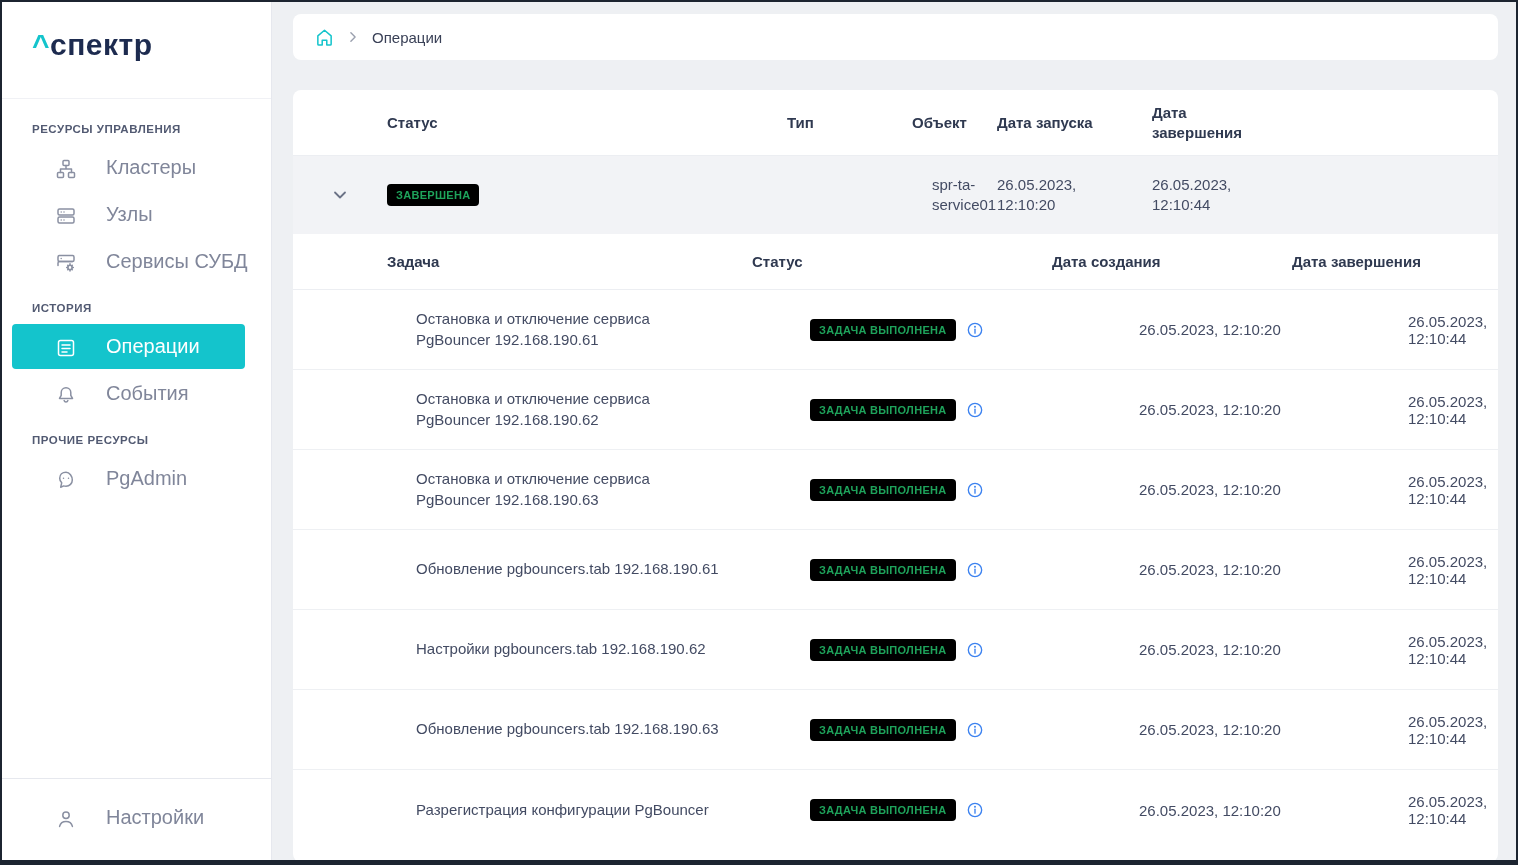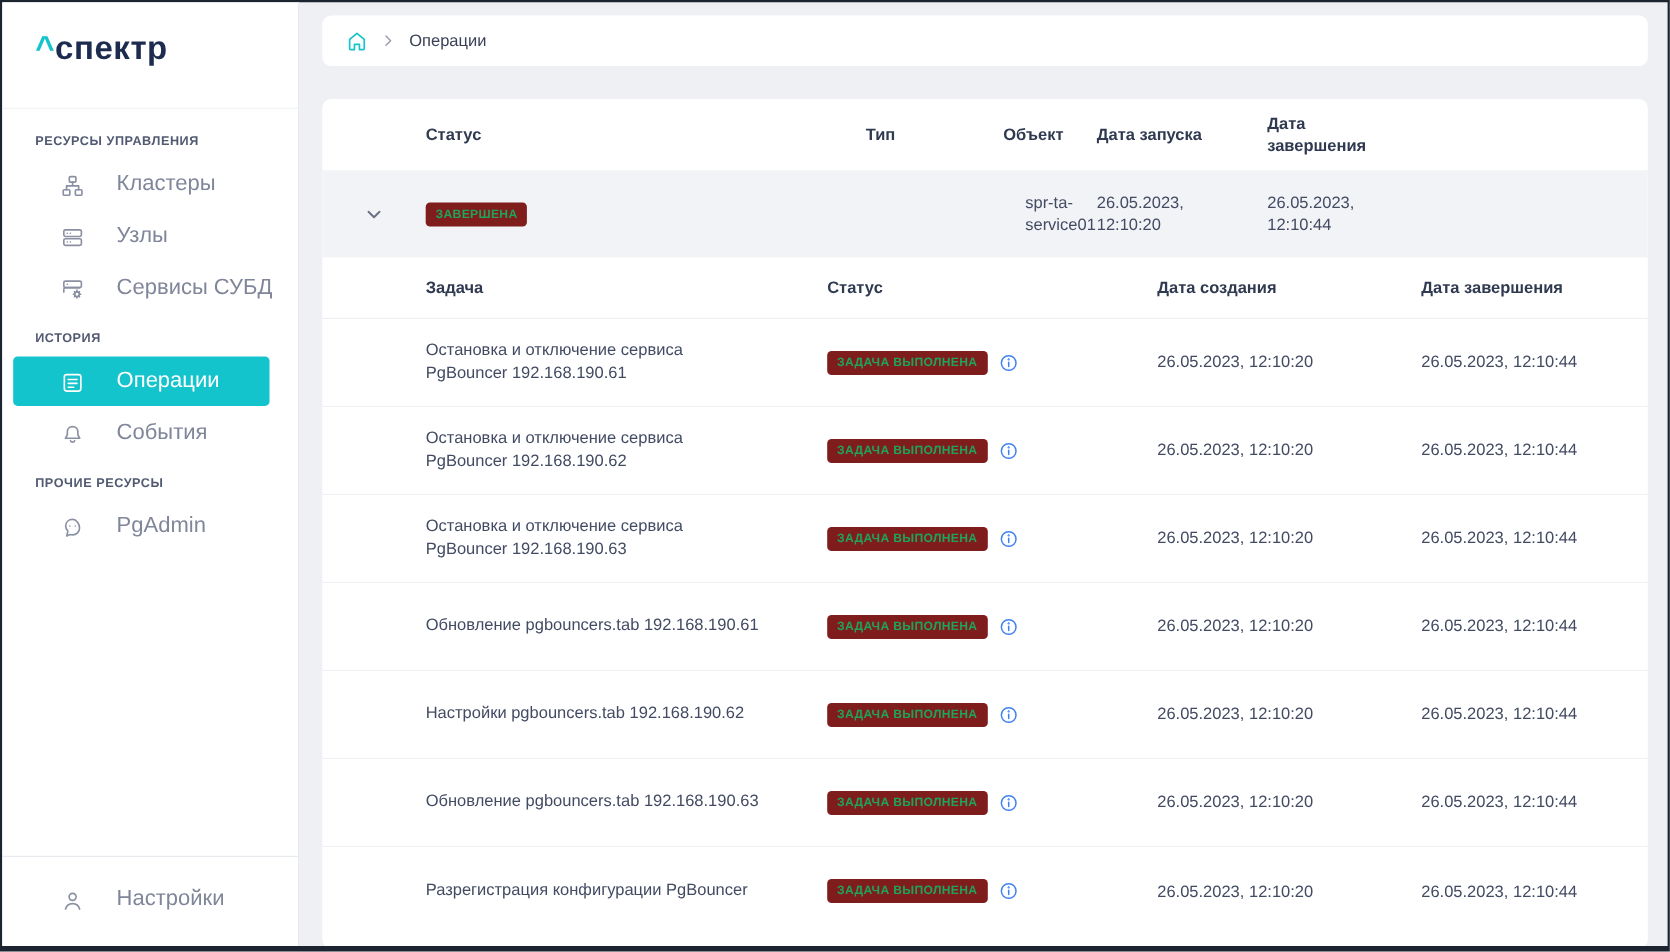--- a/index.html
+++ b/index.html
@@ -75,26 +75,26 @@
     background: #f2f3f6; min-height: 78px; cursor: pointer;
     font-size: 15px; color: #434b63;
   }
   .chev-cell { display: flex; justify-content: center; align-items: center; }
   .chevron-down { width: 20px; height: 20px; color: #6b7avoid; color: #6b7286; cursor: pointer; }
   .op-name { padding-right: 16px; }
   .op-object { max-width: 82px; line-height: 1.35; overflow-wrap: break-word; margin-left: 20px; }
   .op-date { max-width: 106px; line-height: 1.35; }
 
   .tk-head { min-height: 56px; border-bottom: 1px solid #eceef2; }
-  .task-row { min-height: 80px; border-bottom: 1px solid #eef0f3; font-size: 15px; color: #434b63; }
+  .task-row { min-height: 80px; border-bottom: 1px solid #eef0f3; font-size: 15px; color: #434b63; gap: 29px; }
   .task-row:last-child { border-bottom: none; }
   .task-name { max-width: 310px; line-height: 1.35; }
 
   .badge {
-    display: inline-block; background: #7f1d1d; color: #1ea35b;
+    display: inline-block; background: #000000; color: #1ea35b;
     font-size: 11px; font-weight: 700; letter-spacing: .3px;
     padding: 5px 9px; border-radius: 4px; white-space: nowrap;
   }
   .status-cell { display: flex; align-items: center; gap: 10px; }
   .info-ico { width: 18px; height: 18px; color: #3c82f0; cursor: pointer; flex: 0 0 18px; }
 
   svg { display: block; }
 </style>
 </head>
 <body>

